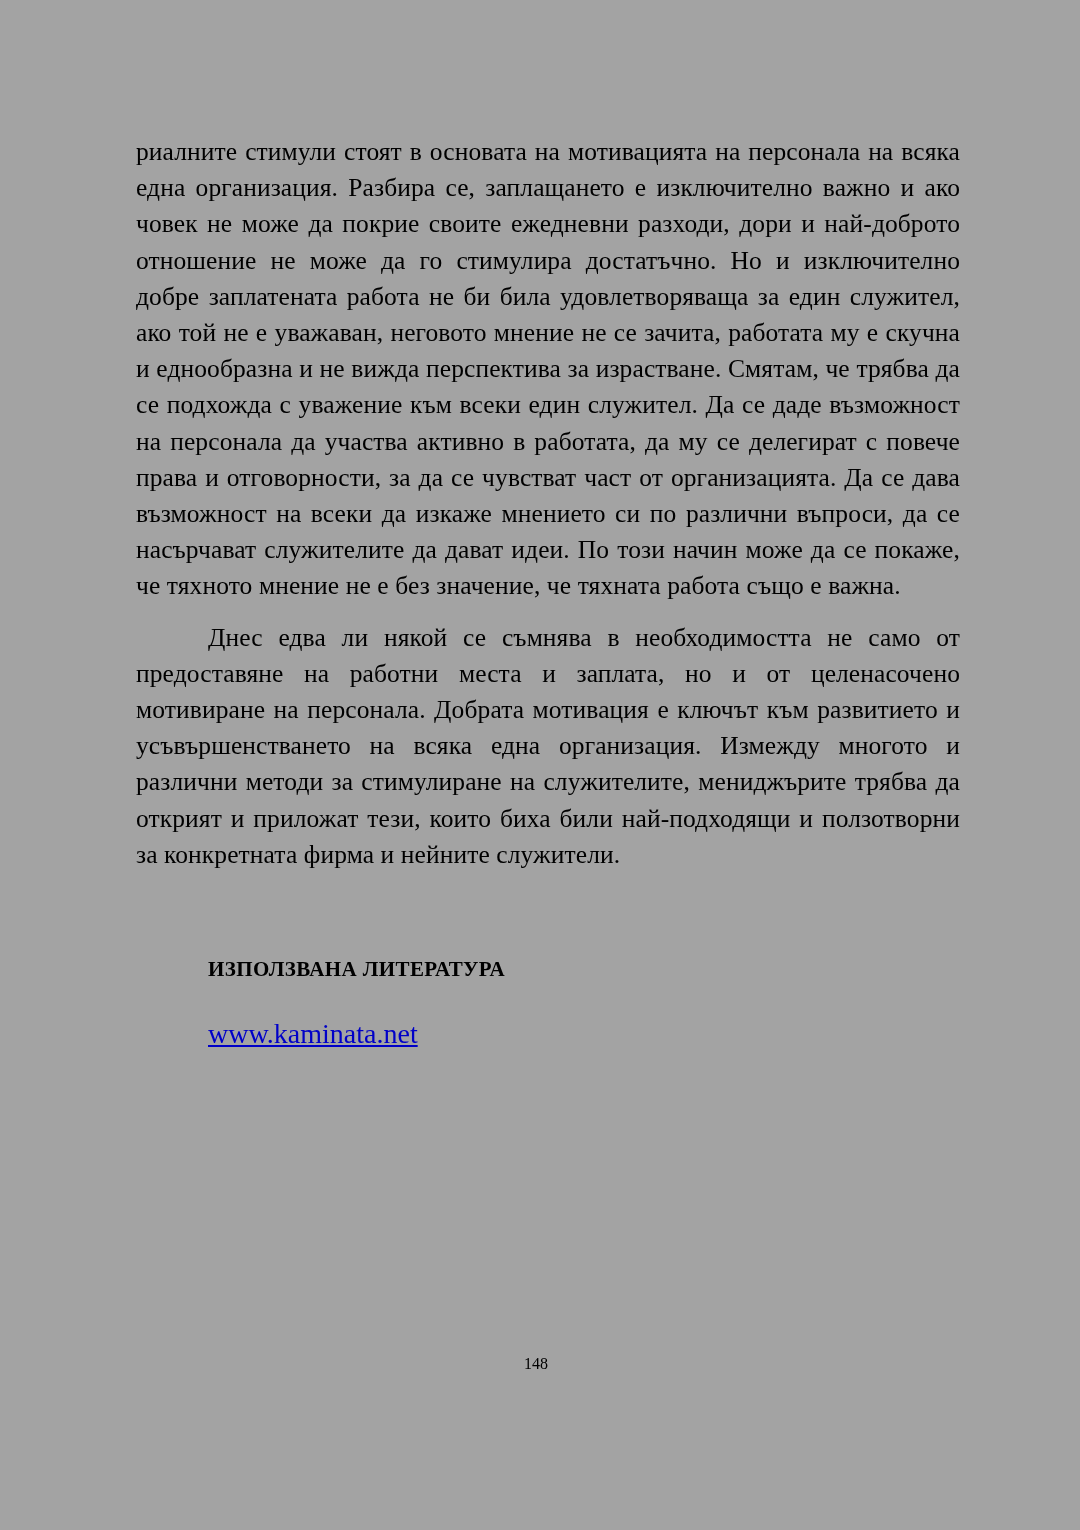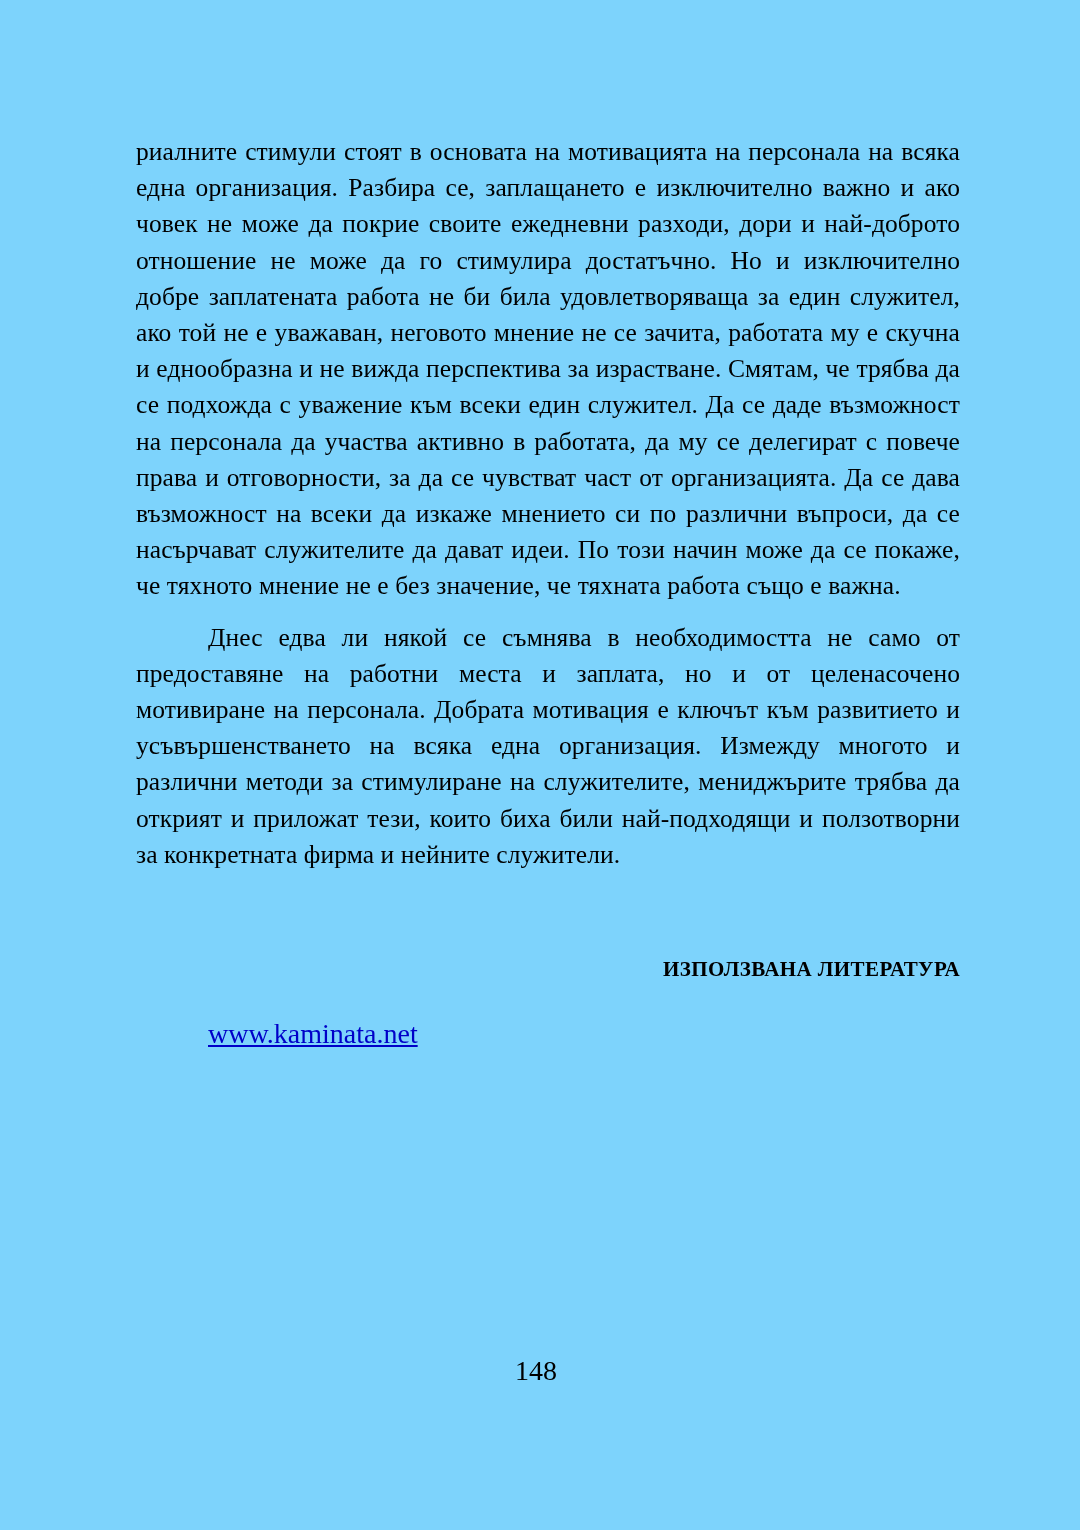--- a/index.html
+++ b/index.html
@@ -13,21 +13,21 @@
     position: relative;
     font-family: "Liberation Serif", "DejaVu Serif", serif;
     color: #000000;
   }
   .page {
     position: absolute;
     left: 0;
     top: 0;
     width: 1080px;
     height: 1530px;
-    background: #7dd3fc;
+    background: #a3a3a3;
     overflow: hidden;
   }
   .content {
     position: absolute;
     left: 136px;
     top: 134px;
     width: 824px;
   }
   p.body-par {
     margin: 0;
@@ -39,21 +39,21 @@
   }
   p.body-par.indent {
     text-indent: 72px;
     margin-top: 15px;
   }
   .heading {
     margin: 0;
     font-size: 21px;
     font-weight: bold;
     letter-spacing: 0.4px;
-    text-align: right;
+    text-align: left;
     padding-left: 72px;
   }
   .section-heading-wrap {
     margin-top: 84px;
   }
   .links {
     margin-top: 34px;
     padding-left: 72px;
   }
   .links a {
@@ -63,21 +63,21 @@
     font-size: 28px;
     line-height: 1.32;
     font-family: "Liberation Serif", "DejaVu Serif", serif;
   }
   .page-number {
     position: absolute;
     left: 0;
     top: 1355px;
     width: 1072px;
     text-align: center;
-    font-size: 28px;
+    font-size: 16px;
     font-family: "Liberation Serif", "DejaVu Serif", serif;
   }
 </style>
 </head>
 <body>
 
 <div class="page">
   <div class="content">
 
     <p class="body-par">риалните стимули стоят в основата на мотивацията на персонала на всяка една организация. Разбира се, заплащането е изключително важно и ако човек не може да покрие своите ежедневни разходи, дори и най-доброто отношение не може да го стимулира достатъчно. Но и изключително добре заплатената работа не би била удовлетворяваща за един служител, ако той не е уважаван, неговото мнение не се зачита, работата му е скучна и еднообразна и не вижда перспектива за израстване. Смятам, че трябва да се подхожда с уважение към всеки един служител. Да се даде възможност на персонала да участва активно в работата, да му се делегират с повече права и отговорности, за да се чувстват част от организацията. Да се дава възможност на всеки да изкаже мнението си по различни въпроси, да се насърчават служителите да дават идеи. По този начин може да се покаже, че тяхното мнение не е без значение, че тяхната работа също е важна.</p>

